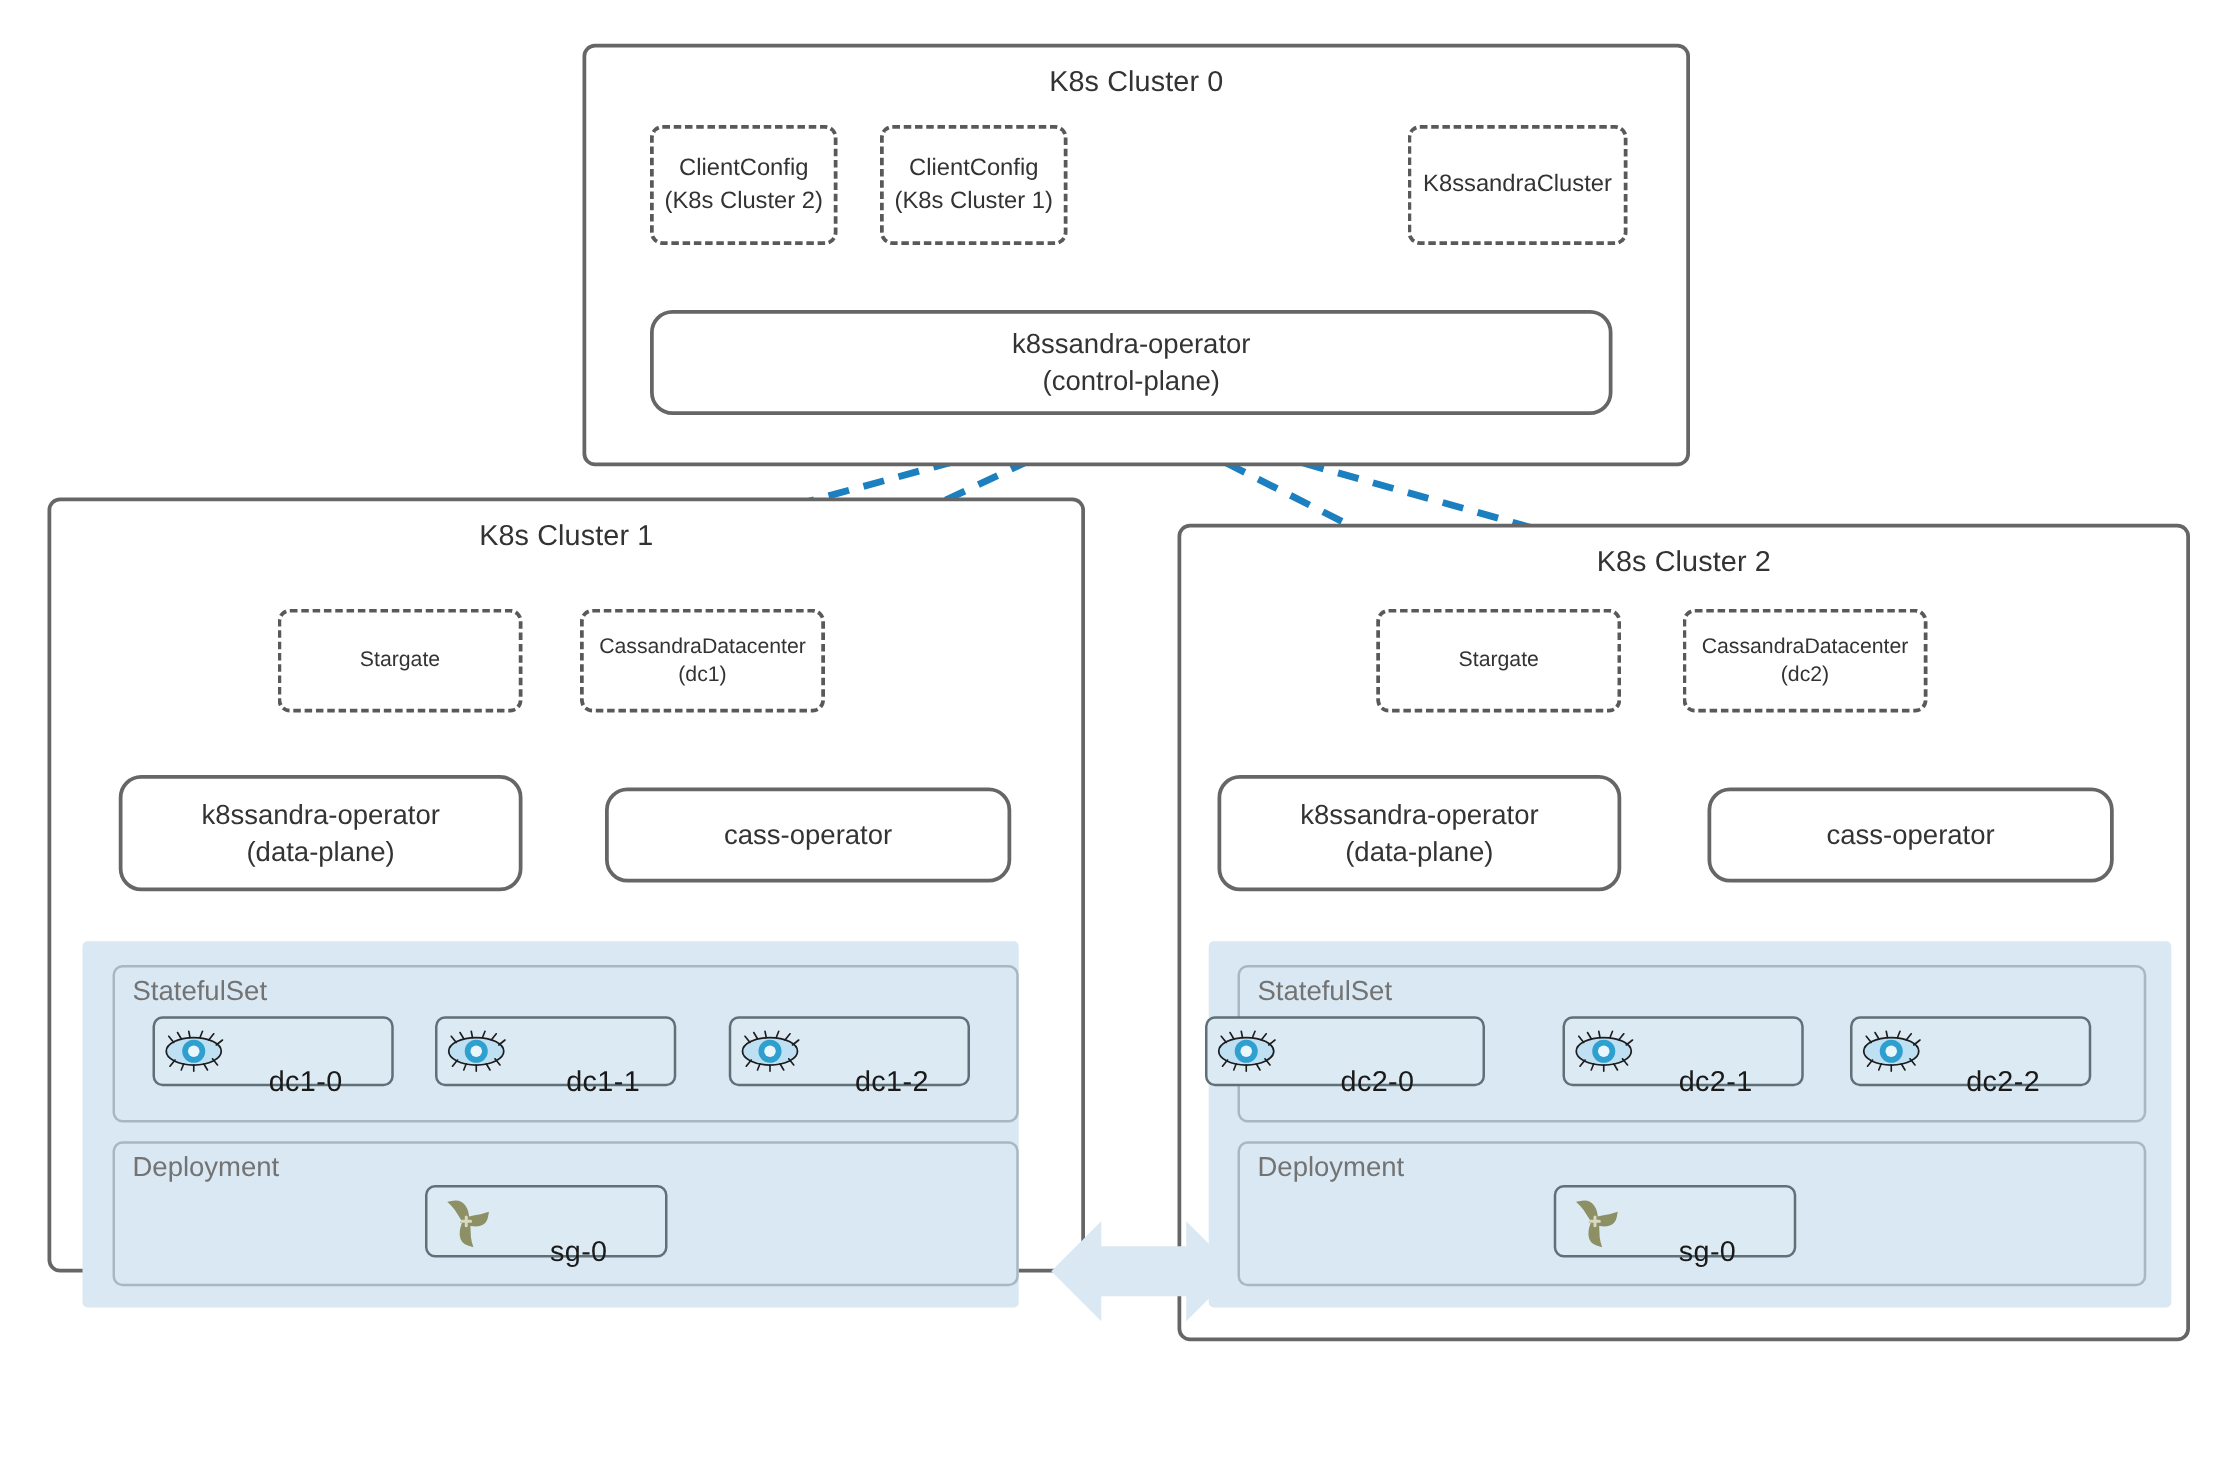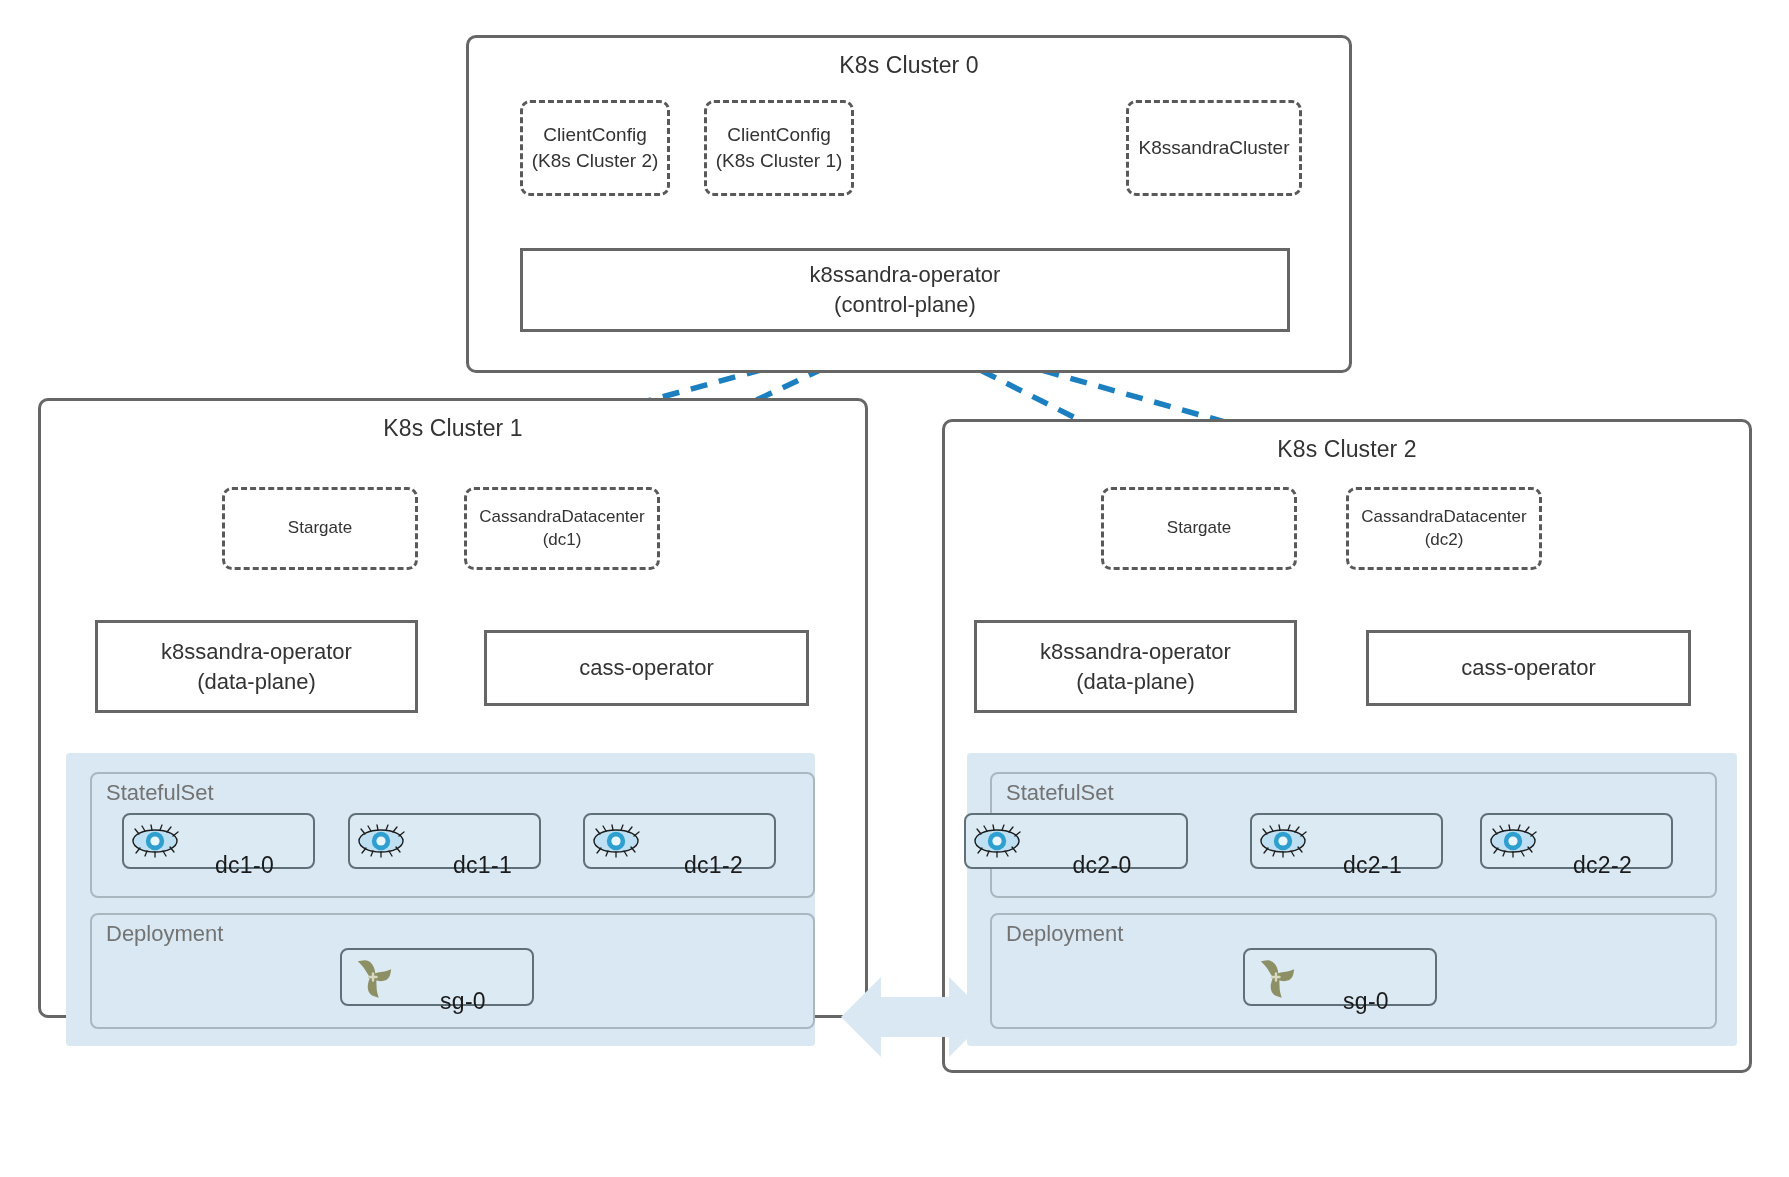--- a/index.html
+++ b/index.html
@@ -46,21 +46,21 @@
     font-size:19px;
     line-height:1.35;
     color:#333333;
   }
   .crd.small{font-size:17px;}
 
   
   .opbox{
     position:absolute;
     border:3px solid #666666;
-    border-radius:0;
+    border-radius:18px;
     background:#ffffff;
     box-sizing:border-box;
     display:flex;align-items:center;justify-content:center;
     text-align:center;
     font-size:22px;
     line-height:1.35;
     color:#333333;
   }
 
   

